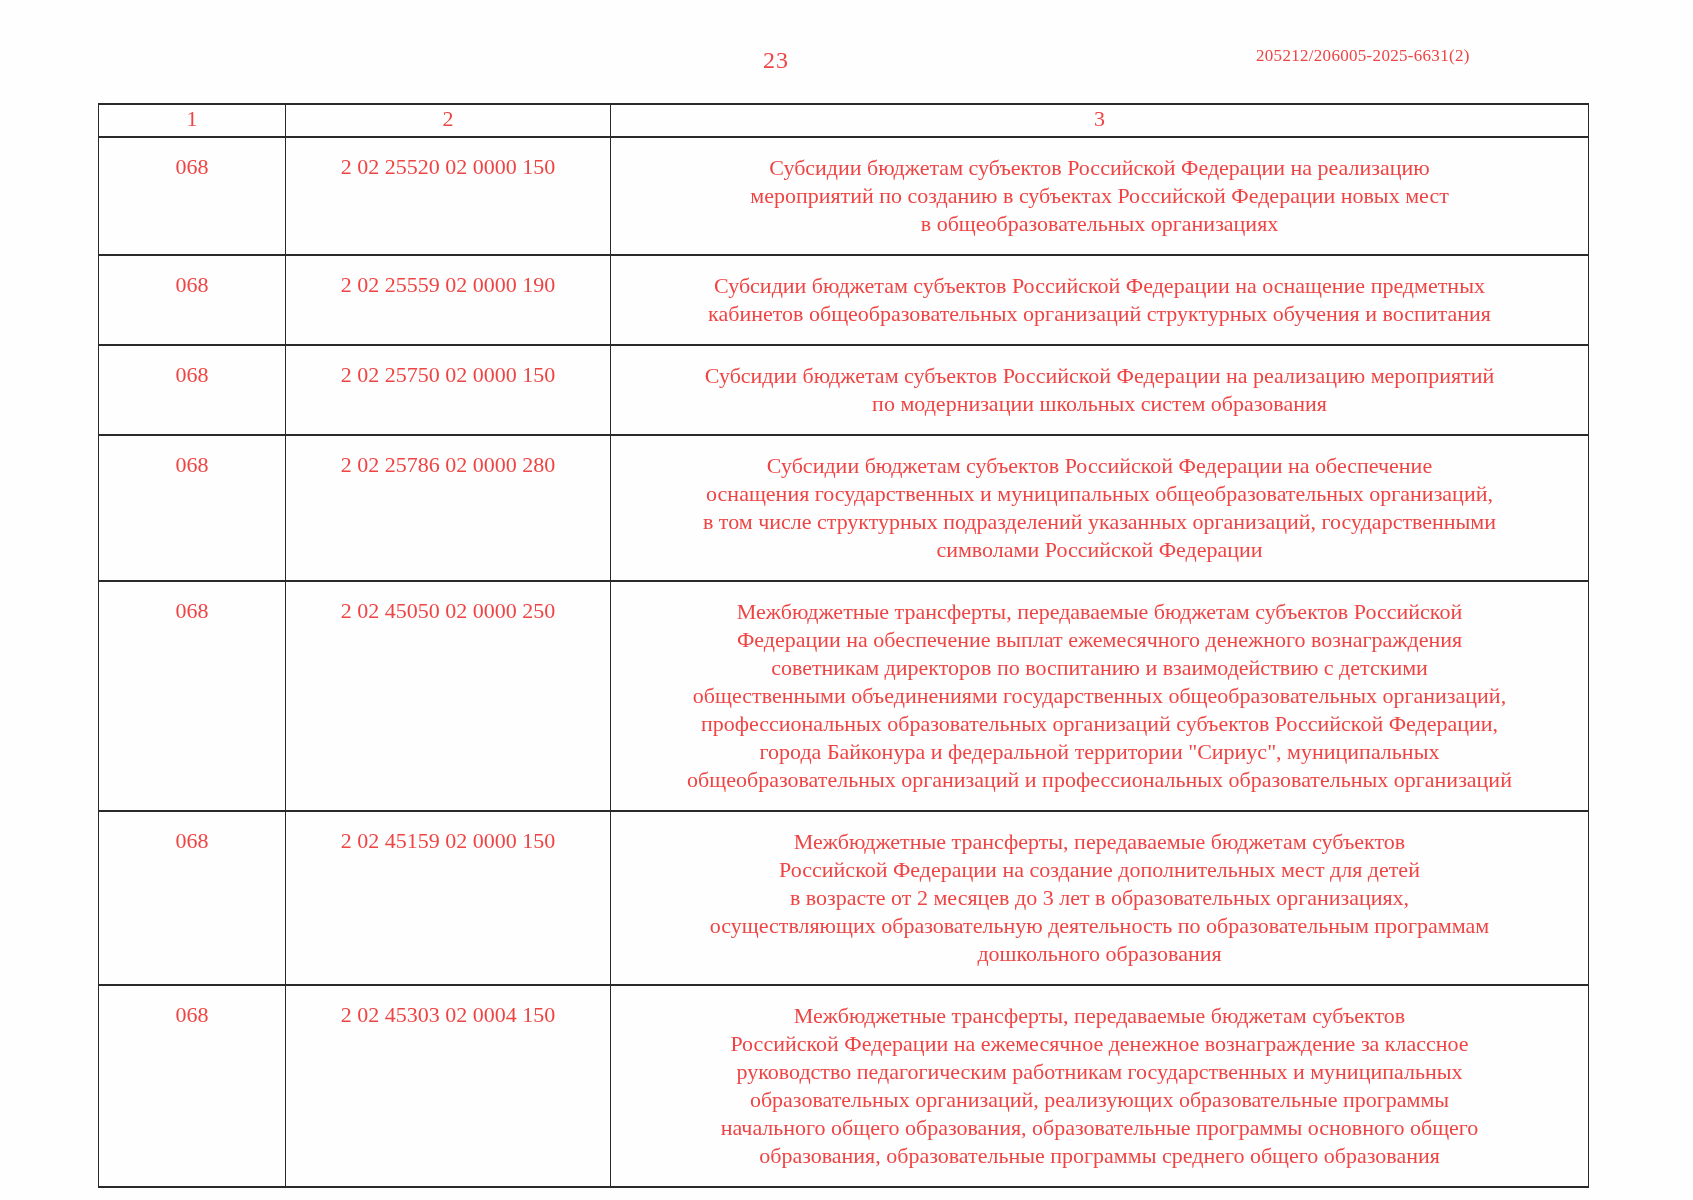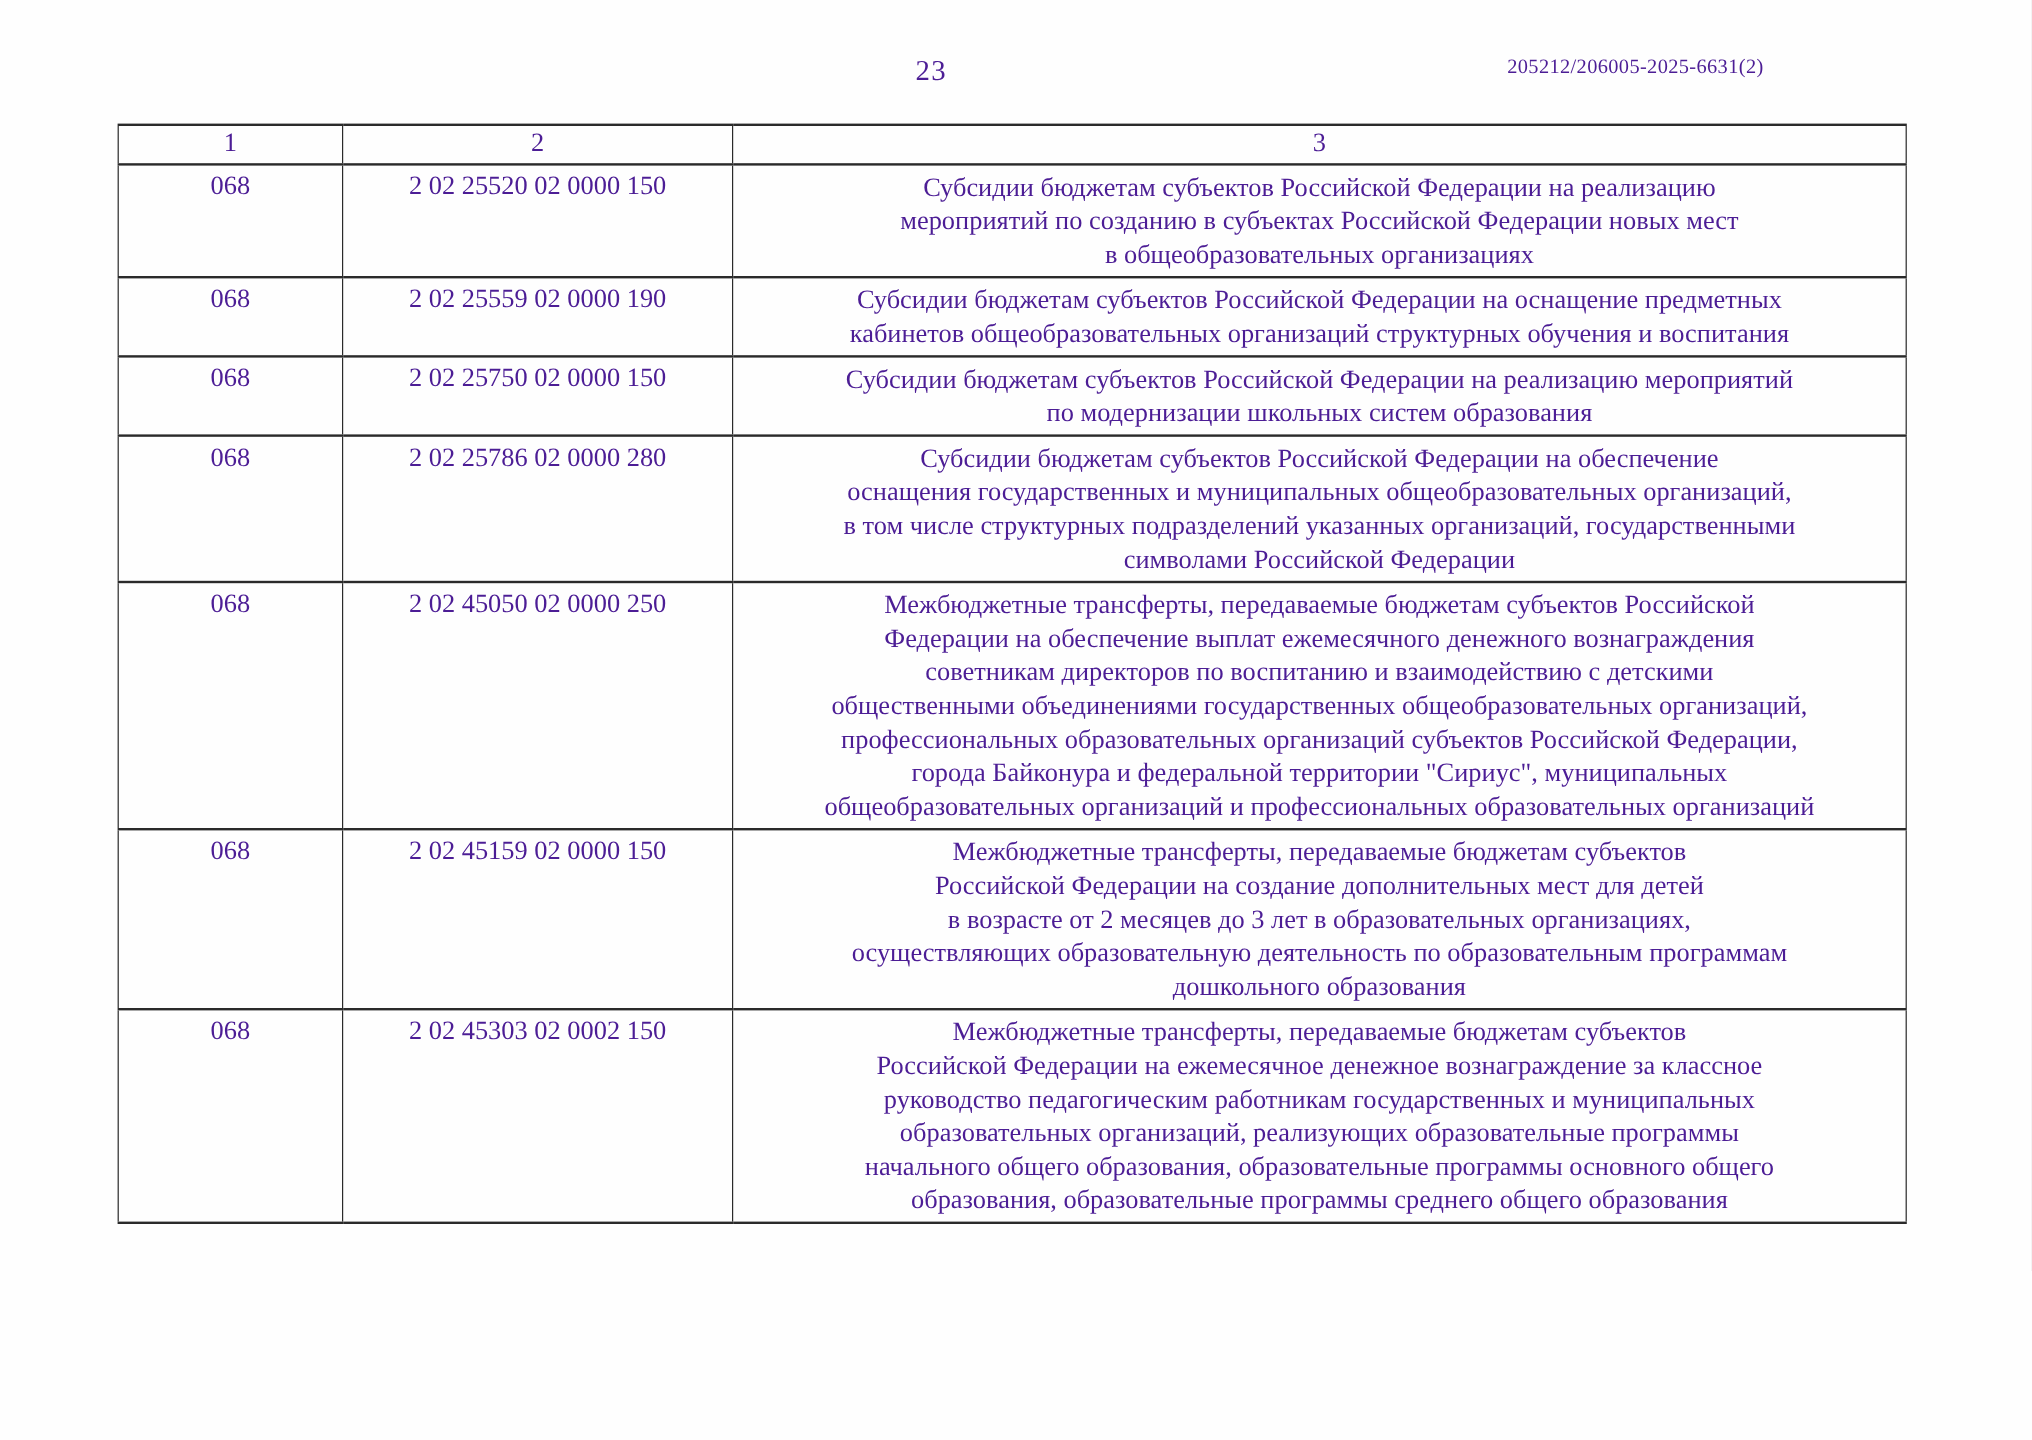--- a/index.html
+++ b/index.html
@@ -7,21 +7,21 @@
     padding: 0;
     background: #e8e8e8;
   }
   .page {
     position: relative;
     width: 1693px;
     height: 1200px;
     background: #fefefe;
     overflow: hidden;
     font-family: "Liberation Serif", "DejaVu Serif", serif;
-    color: #4c1d95;
+    color: #ef4444;
   }
   .page-number {
     position: absolute;
     top: 47px;
     left: 763px;
     font-size: 24px;
     letter-spacing: 1px;
   }
   .doc-number {
     position: absolute;
@@ -41,21 +41,21 @@
   }
   table.codes col.c1 { width: 187px; }
   table.codes col.c2 { width: 325px; }
   table.codes col.c3 { width: 978px; }
   table.codes th, table.codes td {
     border-left: 1px solid #2a2a2a;
     border-right: 1px solid #2a2a2a;
     border-top: 2px solid #2a2a2a;
     border-bottom: 2px solid #2a2a2a;
     vertical-align: top;
-    padding: 4px;
+    padding: 16px;
   }
   table.codes th {
     font-weight: normal;
     height: 28px;
     text-align: center;
     padding: 1px 0 2px 0;
   }
   td.admin-code, td.budget-code {
     text-align: center;
     padding-top: 3px;
@@ -139,21 +139,21 @@
         <td class="admin-code">068</td>
         <td class="budget-code">2 02 45159 02 0000 150</td>
         <td class="description">Межбюджетные трансферты, передаваемые бюджетам субъектов
 Российской Федерации на создание дополнительных мест для детей
 в возрасте от 2 месяцев до 3 лет в образовательных организациях,
 осуществляющих образовательную деятельность по образовательным программам
 дошкольного образования</td>
       </tr>
       <tr>
         <td class="admin-code">068</td>
-        <td class="budget-code">2 02 45303 02 0002 150</td>
+        <td class="budget-code">2 02 45303 02 0004 150</td>
         <td class="description">Межбюджетные трансферты, передаваемые бюджетам субъектов
 Российской Федерации на ежемесячное денежное вознаграждение за классное
 руководство педагогическим работникам государственных и муниципальных
 образовательных организаций, реализующих образовательные программы
 начального общего образования, образовательные программы основного общего
 образования, образовательные программы среднего общего образования</td>
       </tr>
     </tbody>
   </table>
 

